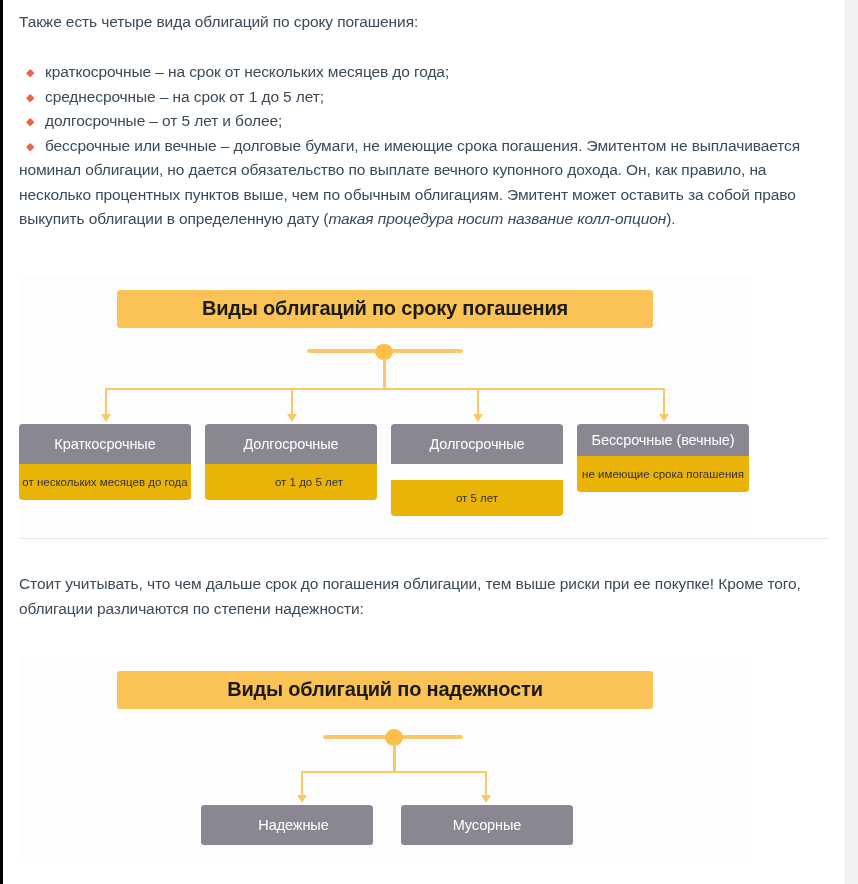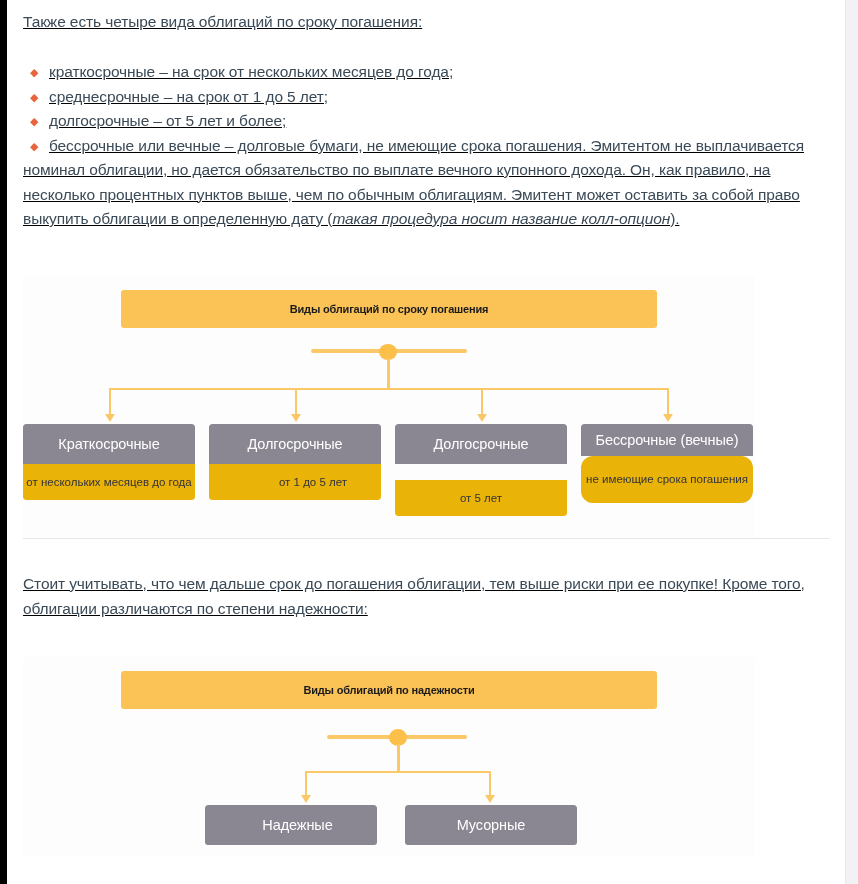--- a/index.html
+++ b/index.html
@@ -11,26 +11,25 @@
     font-family: "Liberation Sans", "DejaVu Sans", sans-serif;
     width: 858px;
     height: 884px;
     overflow: hidden;
   }
   .page {
     position: relative;
     width: 846px;
     margin: 0;
     background: #ffffff;
-    border-left: 7px solid #000000;
+    border-left: 3px solid #000000;
     border-right: 1px solid #e9e9ec;
     height: 884px;
     box-sizing: border-box;
     overflow: hidden;
-    text-decoration: underline;
   }
   .content {
     padding: 0 16px;
   }
 
   
   .para {
     color: #3b4a57;
     font-size: 15.5px;
     line-height: 25px;
@@ -95,21 +94,21 @@
   .d1 { height: 262px; }
   .d2 { height: 200px; }
 
   .banner {
     position: absolute;
     background: #fbc356;
     border-radius: 3px;
     text-align: center;
     color: #1b1b1b;
     font-weight: bold;
-    font-size: 11px;
+    font-size: 20px;
     display: flex;
     align-items: center;
     justify-content: center;
     letter-spacing: -0.2px;
   }
 
   
   .hbar, .vstem, .spine, .drop {
     position: absolute;
     background: #fbc868;
@@ -216,21 +215,21 @@
         <div class="card-body" style="height:36px;padding-left:36px;">от 1 до 5 лет</div>
       </div>
 
       <div class="card" style="left:372px; top:148px; width:172px;">
         <div class="card-head" style="height:40px;">Долгосрочные</div>
         <div class="card-body" style="height:36px;margin-top:16px;">от 5 лет</div>
       </div>
 
       <div class="card" style="left:558px; top:148px; width:172px;">
         <div class="card-head" style="height:32px;">Бессрочные (вечные)</div>
-        <div class="card-body" style="height:47px;border-radius:12px;">не имеющие срока погашения</div>
+        <div class="card-body" style="height:36px;">не имеющие срока погашения</div>
       </div>
     </div>
 
     <hr class="divider">
 
     <p class="para" style="margin-top:32px;">Стоит учитывать, что чем дальше срок до погашения облигации, тем выше риски при ее покупке! Кроме того, облигации различаются по степени надежности:</p>
 
     <div class="diagram d2" style="margin-top:36px;">
       <div class="banner" style="left:98px; top:14px; width:536px; height:38px;">Виды облигаций по надежности</div>
 

